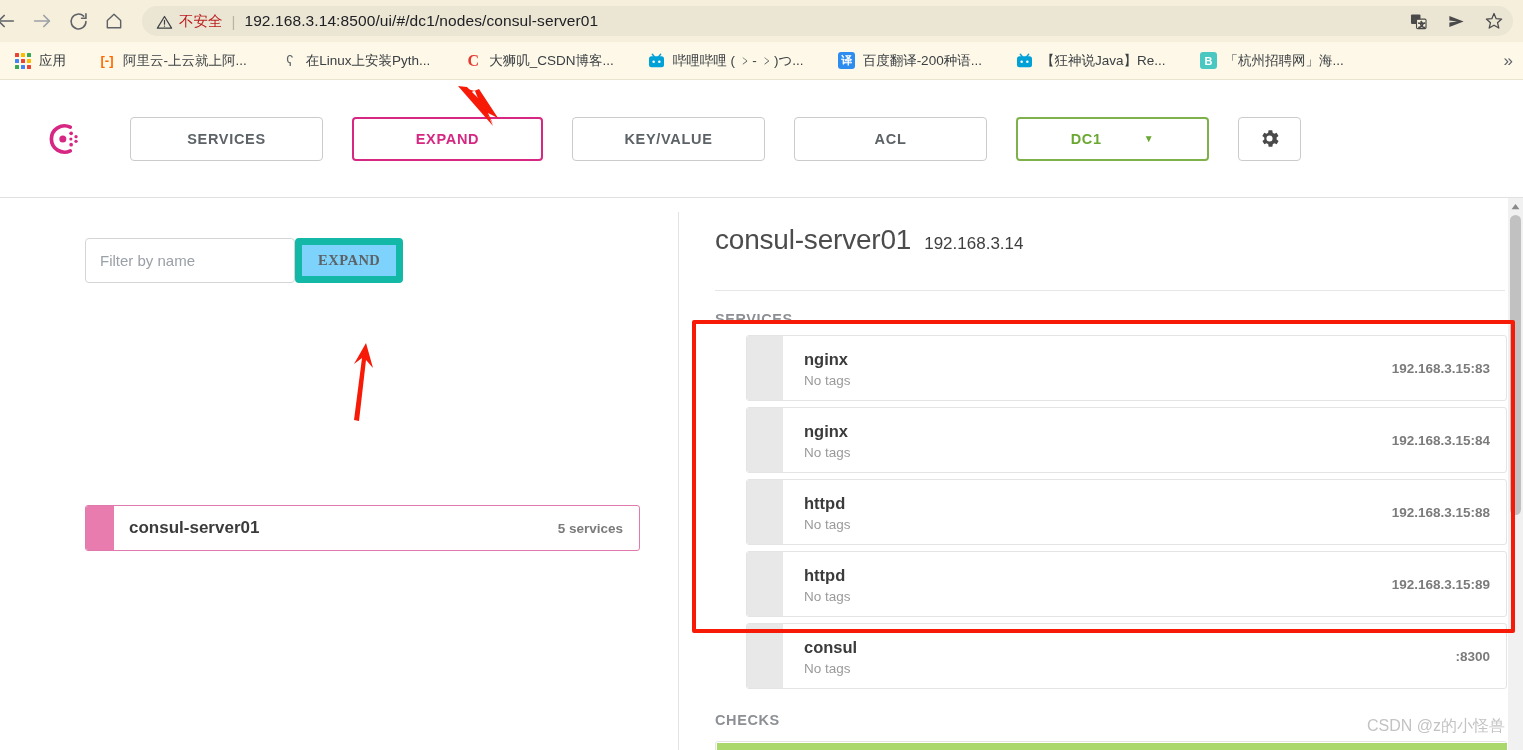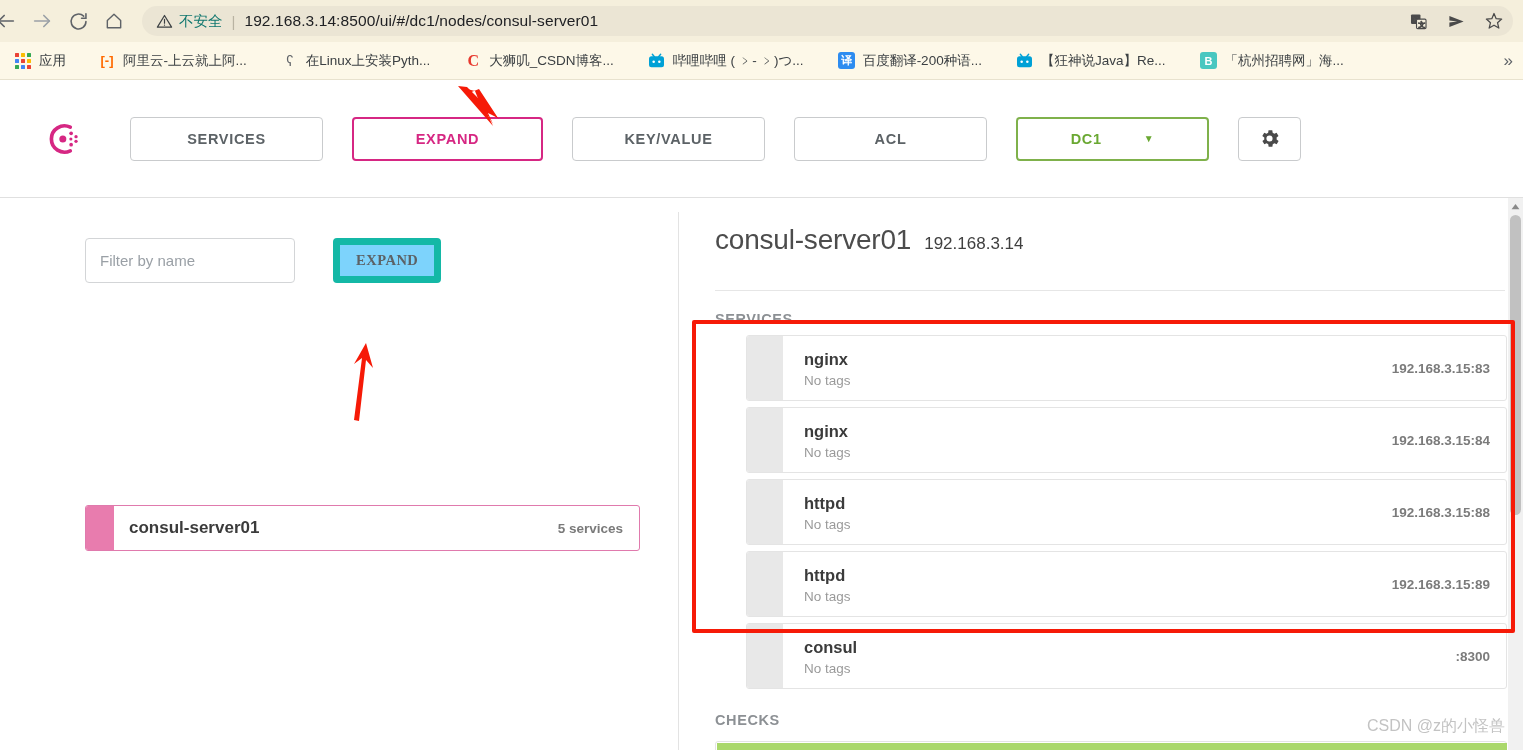--- a/index.html
+++ b/index.html
@@ -23,21 +23,21 @@
     width:36px; height:36px; display:flex; align-items:center; justify-content:center;
     color:#5f6368; flex:0 0 auto;
   }
   .nav-icon svg { display:block; }
   .omnibox {
     margin-left:10px; height:30px; flex:1 1 auto; margin-right:10px;
     background:#ebe5d4; border-radius:15px;
     display:flex; align-items:center; padding:0 14px;
     position:relative;
   }
-  .omni-warn { display:flex; align-items:center; color:#0f766e; font-size:14.5px; }
+  .omni-warn { display:flex; align-items:flex-end; color:#b91c1c; font-size:14.5px; }
   .omni-warn .tri { margin-right:6px; display:block; }
   .omni-sep { color:#b9b3a2; margin:0 9px; font-size:15px; }
   .omni-url { font-size:15.5px; color:#202124; letter-spacing:0.1px; white-space:nowrap; }
   .omni-right {
     position:absolute; right:8px; top:0; height:30px;
     display:flex; align-items:center; gap:16px;
   }
   .omni-right .oi { width:22px; height:22px; display:flex; align-items:center; justify-content:center; color:#4a4a4a; }
 
   .bookmarks-bar {
@@ -75,21 +75,21 @@
     width:63px; height:44px; border:1px solid #c9cbcd; border-radius:4px; background:#fff;
     display:flex; align-items:center; justify-content:center; margin-left:29px; cursor:pointer;
   }
 
   
   .main { position:absolute; left:0; top:198px; width:1523px; height:552px; background:#fff; }
   .vdivider { position:absolute; left:678px; top:14px; width:1px; height:538px; background:#e3e3e3; }
 
   
   .left-pane { position:absolute; left:0; top:0; width:678px; height:552px; }
-  .filters { position:absolute; left:85px; top:40px; display:flex; align-items:center; gap:38px; }
+  .filters { position:absolute; left:85px; top:40px; display:flex; align-items:center; }
   .filter-input {
     width:210px; height:45px; border:1px solid #d3d5d7; border-radius:4px;
     padding:0 14px; font-size:15px; color:#333; background:#fff; outline:none;
     font-family:"Liberation Sans", sans-serif;
   }
   .filter-input::placeholder { color:#9aa0a6; }
   .status-select-wrap { position:relative; width:205px; height:45px; }
   .status-select {
     width:205px; height:45px; border:1px solid #d3d5d7; border-radius:4px;
     padding:0 30px 0 14px; font-size:15px; color:#4a4a4a; background:#fff;

